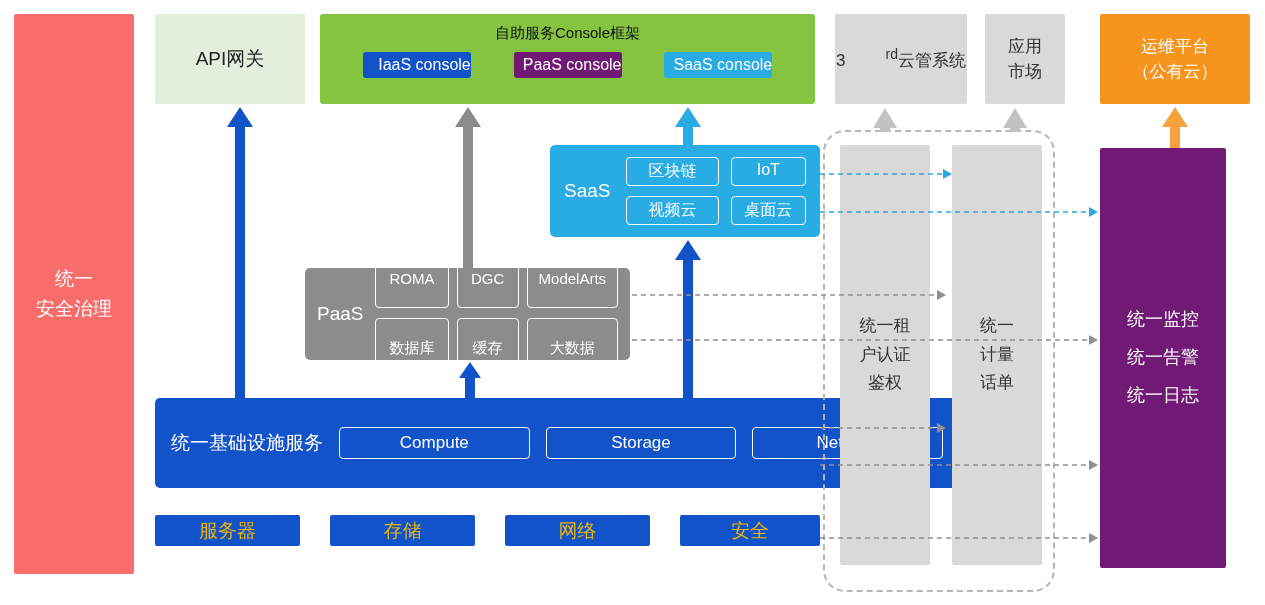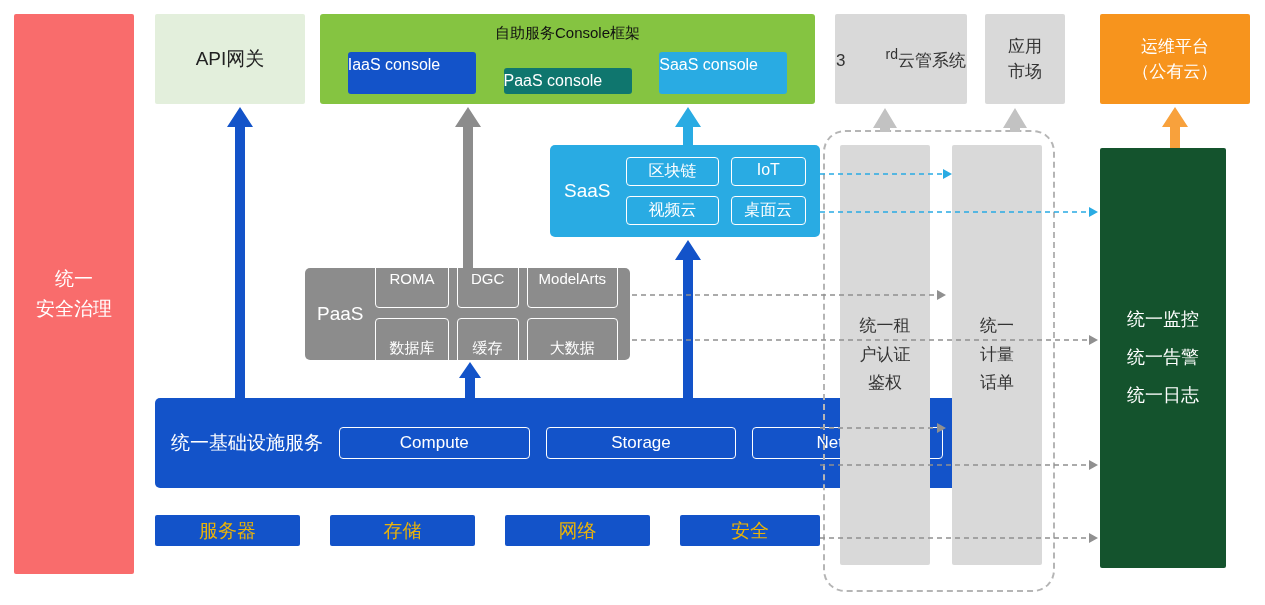--- a/index.html
+++ b/index.html
@@ -13,23 +13,23 @@
   #security-bar { left:14px; top:14px; width:120px; height:560px; background:#f96c6c; color:#fff;
                   font-size:19px; line-height:1.6; border-radius:2px; }
 
   
   #api-gateway { left:155px; top:14px; width:150px; height:90px; background:#e3efdc; color:#222;
                  font-size:19px; border-radius:2px; }
   #console-frame { left:320px; top:14px; width:495px; height:90px; background:#85c441; color:#111;
                    border-radius:3px; }
   .cf-title { text-align:center; padding-top:10px; font-size:15px; }
   .cf-row { display:flex; justify-content:space-evenly; margin-top:9px; }
-  .chip { width:128px; padding:4px 0; text-align:left; color:#fff; font-size:16px; border-radius:3px; }
+  .chip { width:108px; padding:4px 0; text-align:right; color:#fff; font-size:16px; border-radius:3px; }
   .chip-blue { background:#1353c9; }
-  .chip-gray { background:#0f766e;margin-top:16px; }
+  .chip-gray { background:#701a75; }
   .chip-cyan { background:#29abe3; }
 
   #third-party { left:835px; top:14px; width:132px; height:90px; background:#d9d9d9; color:#333;
                  font-size:17px; border-radius:2px; }
   #third-party sup { font-size:14px; vertical-align:super;margin-left:40px; }
   #app-market { left:985px; top:14px; width:80px; height:90px; background:#d9d9d9; color:#333;
                 font-size:17px; line-height:1.5; border-radius:2px; }
   #om-platform { left:1100px; top:14px; width:150px; height:90px; background:#f7941d; color:#fff;
                  font-size:17px; line-height:1.5; border-radius:2px; }
 
@@ -60,21 +60,21 @@
   #hw-2 { left:505px; width:145px; }
   #hw-3 { left:680px; width:140px; }
 
   
   #dashed-container { left:823px; top:130px; width:232px; height:462px;
                       border:2px dashed #b5b5b5; border-radius:22px; }
   #auth-bar { left:840px; top:145px; width:90px; height:420px; background:#d9d9d9; color:#333;
               font-size:17px; line-height:1.7; border-radius:2px; }
   #billing-bar { left:952px; top:145px; width:90px; height:420px; background:#d9d9d9; color:#333;
                  font-size:17px; line-height:1.7; border-radius:2px; }
-  #monitor-bar { left:1100px; top:148px; width:126px; height:420px; background:#14532d; color:#fff;
+  #monitor-bar { left:1100px; top:148px; width:126px; height:420px; background:#701a75; color:#fff;
                  font-size:18px; line-height:2.1; border-radius:2px; }
 
   .overlay { position:absolute; left:0; top:0; z-index:10; pointer-events:none; }
   .dl { stroke-dasharray:5 4; stroke-width:1.6; fill:none; }
   .dl-cyan { stroke:#29abe3; }
   .dl-gray { stroke:#909090; }
   .ah-cyan { fill:#29abe3; }
   .ah-gray { fill:#909090; }
 </style>
 </head>

